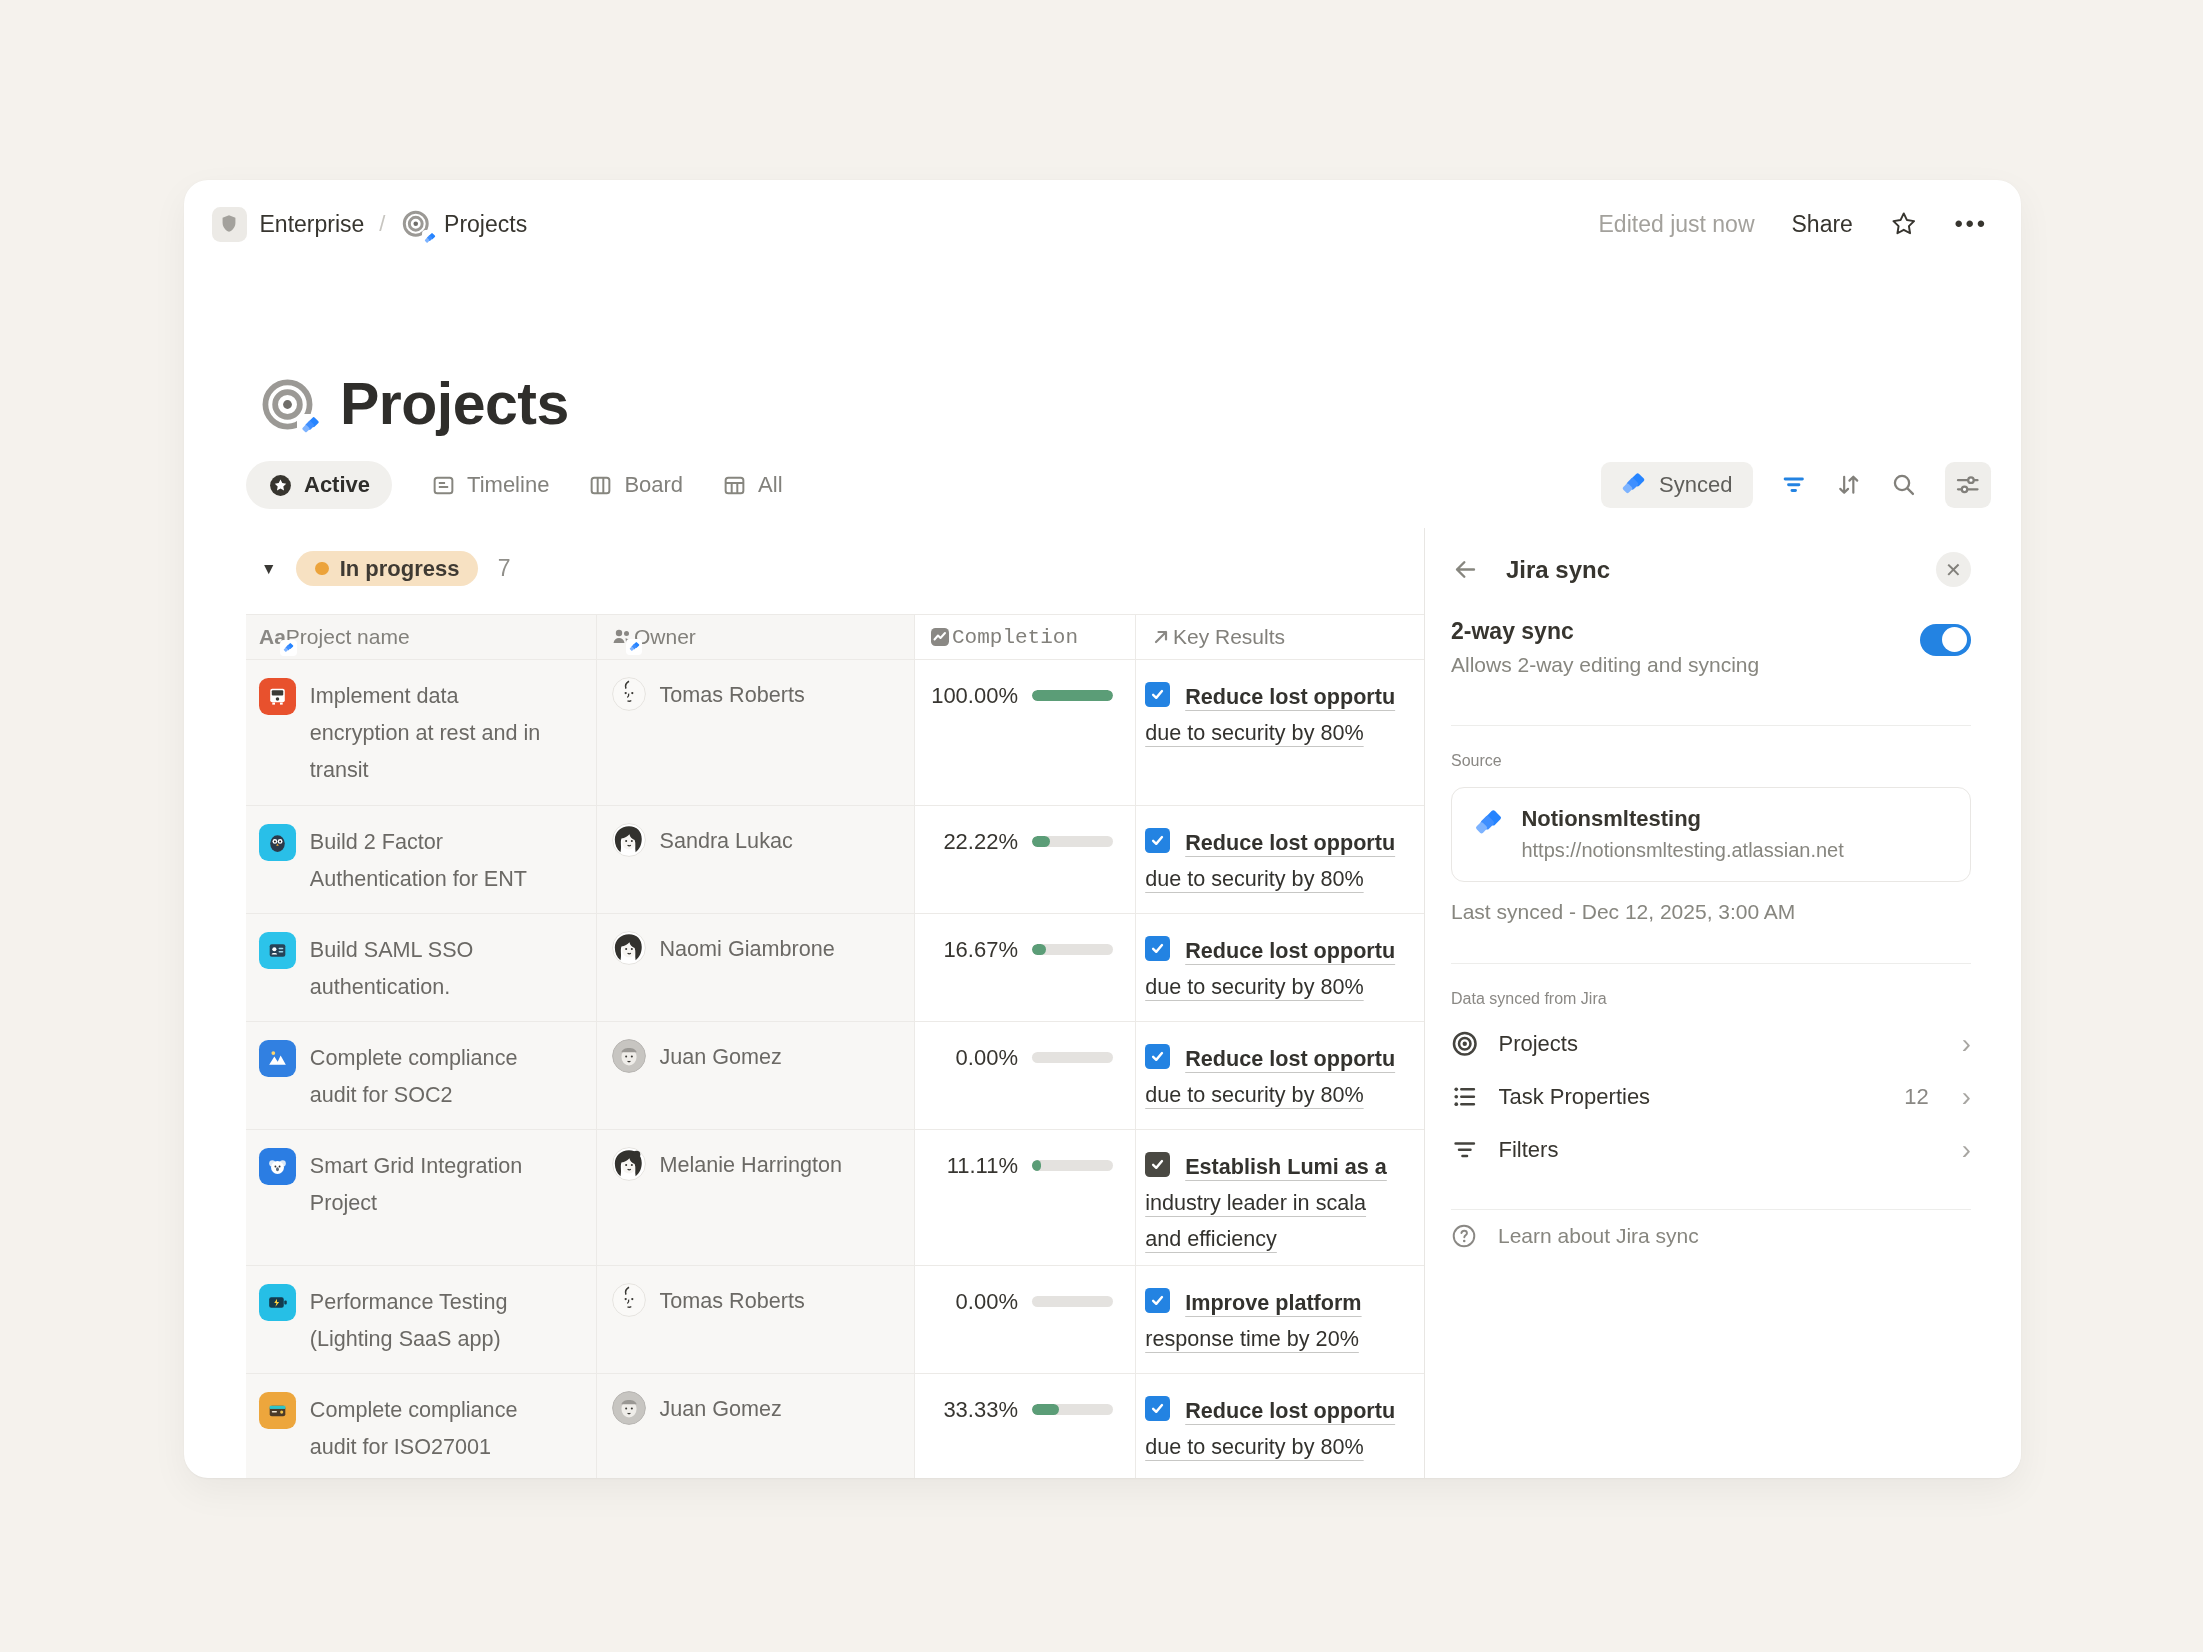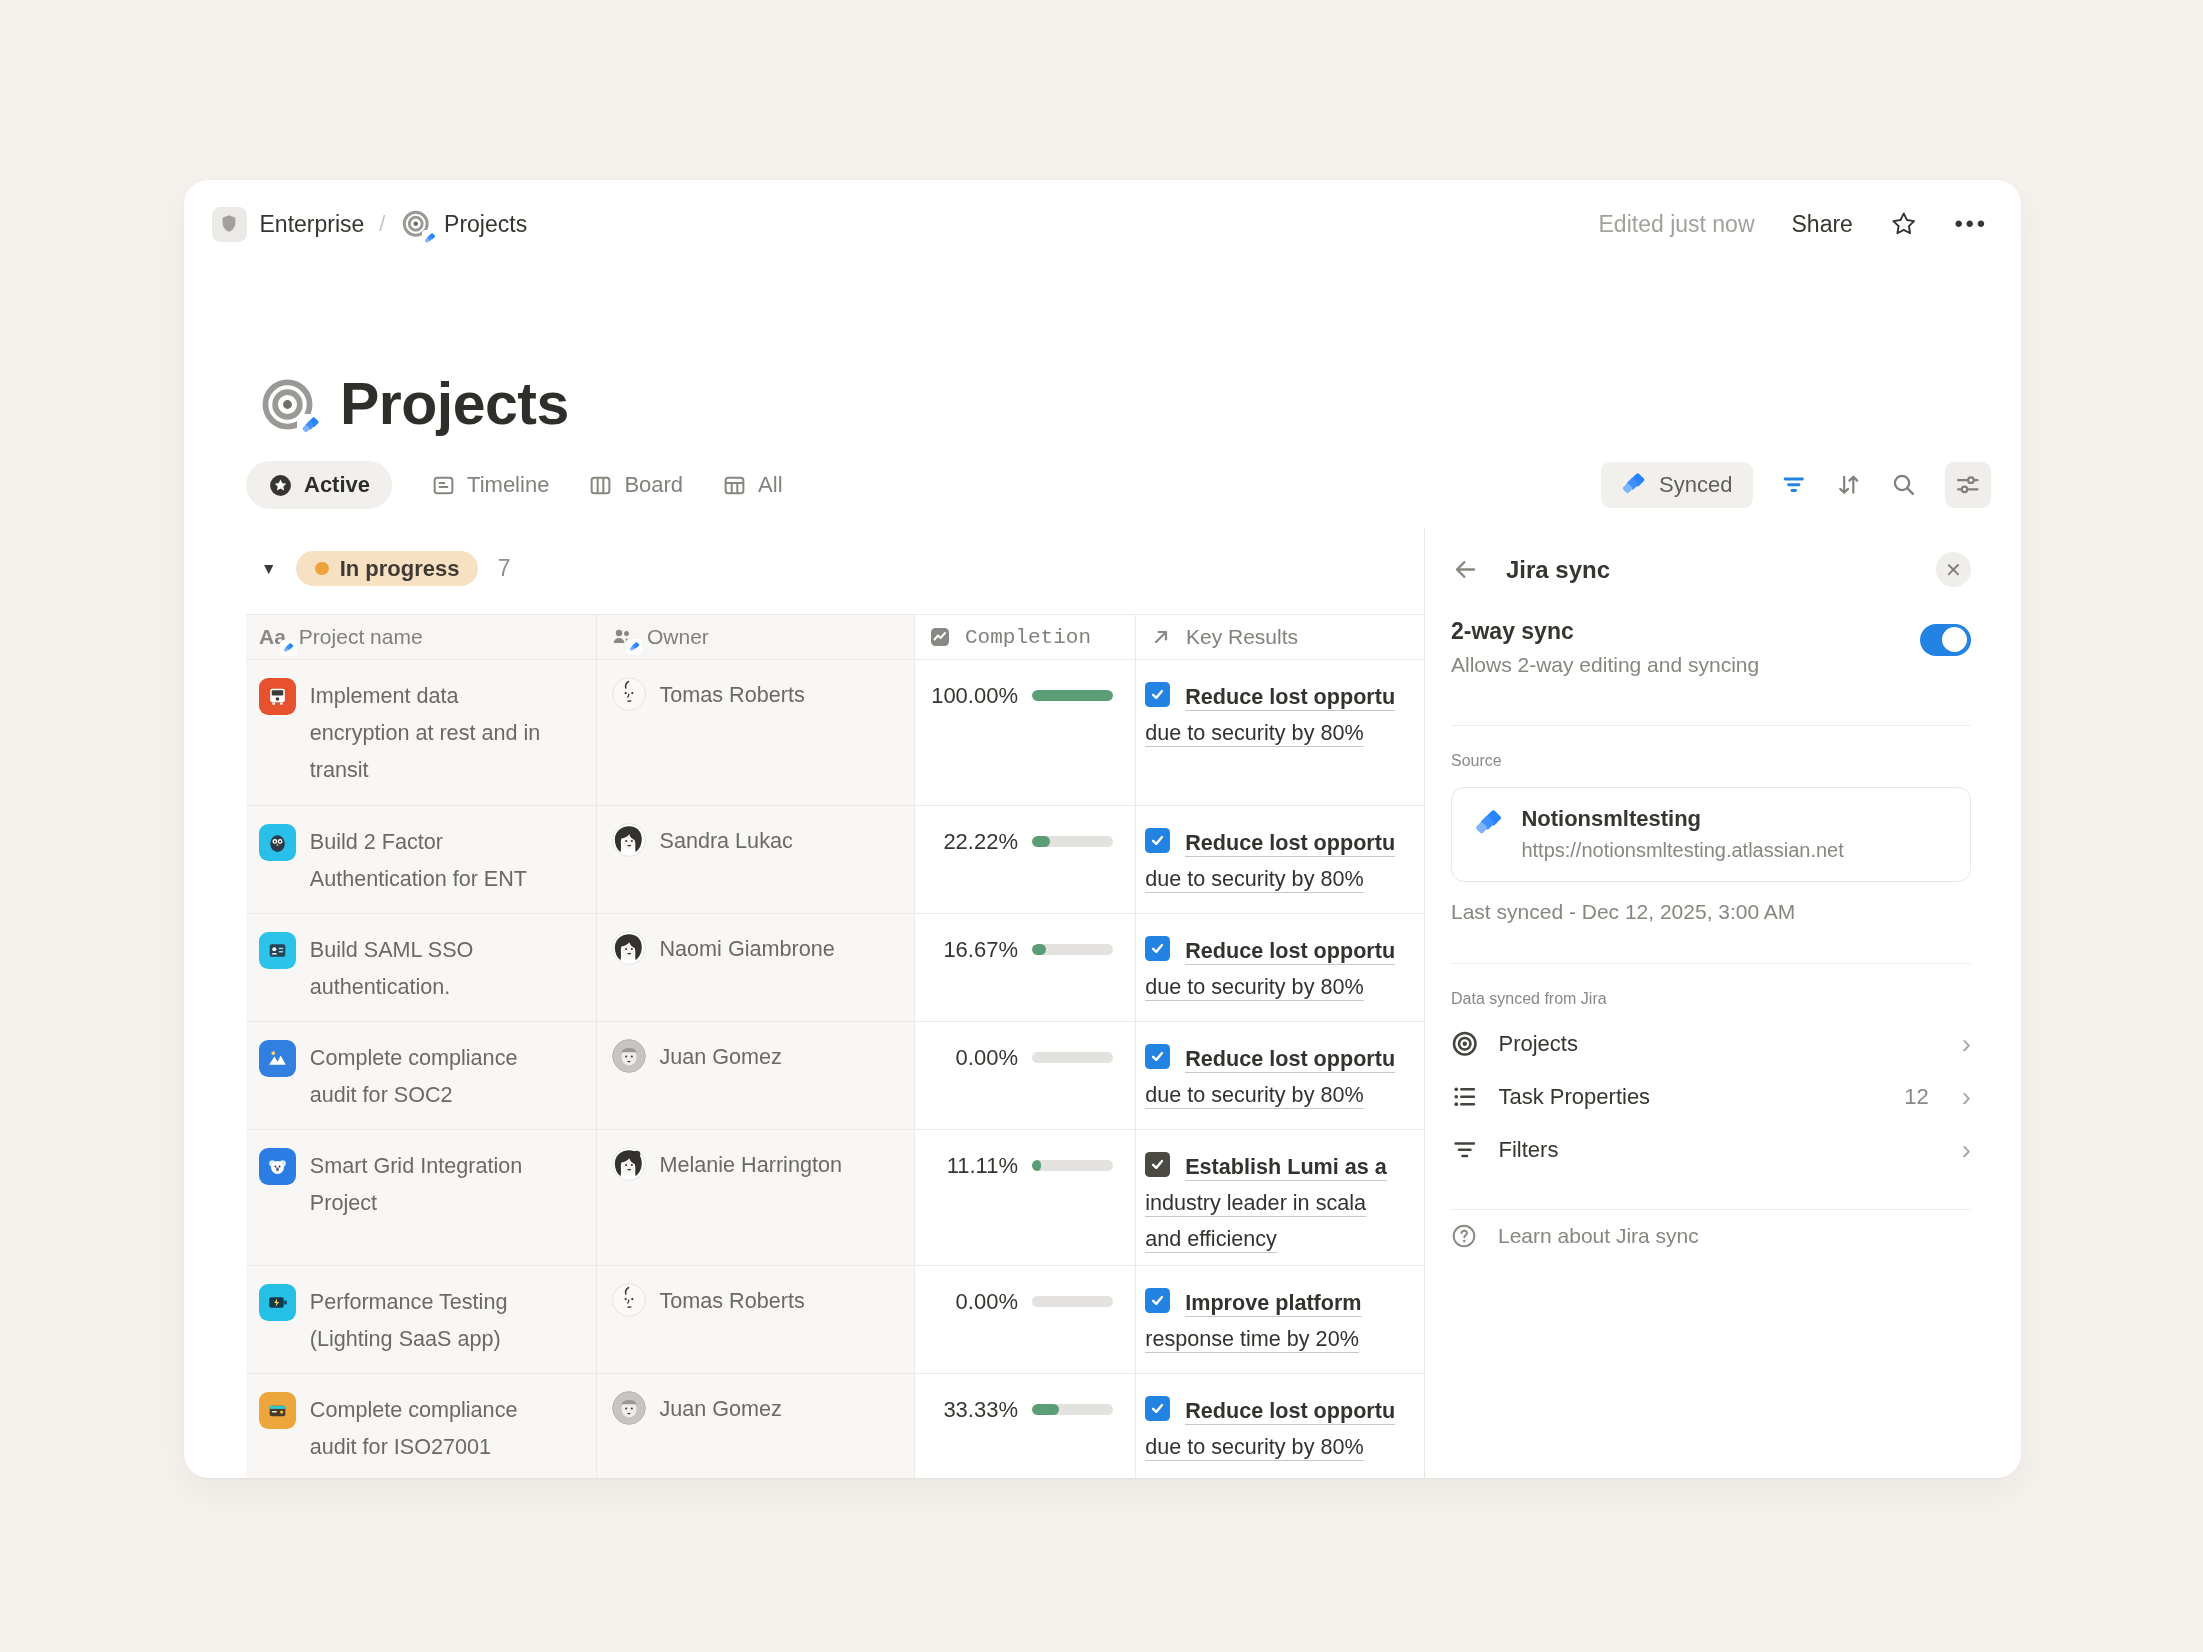--- a/index.html
+++ b/index.html
@@ -52,21 +52,21 @@
   .group-row { position:absolute; left:77px; top:371px; height:35px; display:flex; align-items:center; gap:20px; }
   .tri { font-size:15.6px; color:#3a3935; cursor:pointer; }
   .status-pill { border-radius:917px; height:35px; padding:0 18.4px;
     display:flex; align-items:center; gap:11px; font-size:22px; font-weight:600; color:#3f3a33; }
   .status-dot { width:13.8px; height:13.8px; border-radius:50%; }
   .group-count { color:#908f8a; font-size:23px; }
   
   .table { position:absolute; left:62px; top:434px; width:1179px; }
   .thead, .trow { display:grid; grid-template-columns:351px 318px 221px 289px; }
   .thead { height:46px; border-top:0.9px solid #eceae7; border-bottom:0.9px solid #eceae7; }
-  .th { display:flex; align-items:center; gap:13px; padding:0 13px; color:#82807b; font-size:21px; position:relative; }
+  .th { display:flex; align-items:center; padding:0 13px; color:#82807b; font-size:21px; position:relative; }
   .th-name, .th-owner { background:#f7f6f4; border-right:0.9px solid #eceae7; }
   .th-comp { border-right:0.9px solid #eceae7;font-family:Liberation Mono, monospace; }
   .aa { font-size:21px; font-weight:600; color:#8a8884; position:relative; }
   .hicon { position:relative; display:flex; }
   .trow { border-bottom:0.9px solid #eceae7; }
   .cell { overflow:hidden; }
   .c-name { background:#f8f7f5; border-right:0.9px solid #eceae7; padding:16.5px 13px 0 13px; display:flex; gap:13.8px; align-items:flex-start; cursor:pointer; }
   .picon { width:37px; height:37px; border-radius:9.2px; flex:0 0 37px; display:flex; align-items:center; justify-content:center; margin-top:1.8px; }
   .pname { font-size:21.6px; line-height:37px; color:#6b6965; font-weight:500; max-width:248px; }
   .c-owner { background:#f8f7f5; border-right:0.9px solid #eceae7; padding:16.5px 13px 0 14.7px; display:flex; gap:13.8px; align-items:flex-start; cursor:pointer; }

